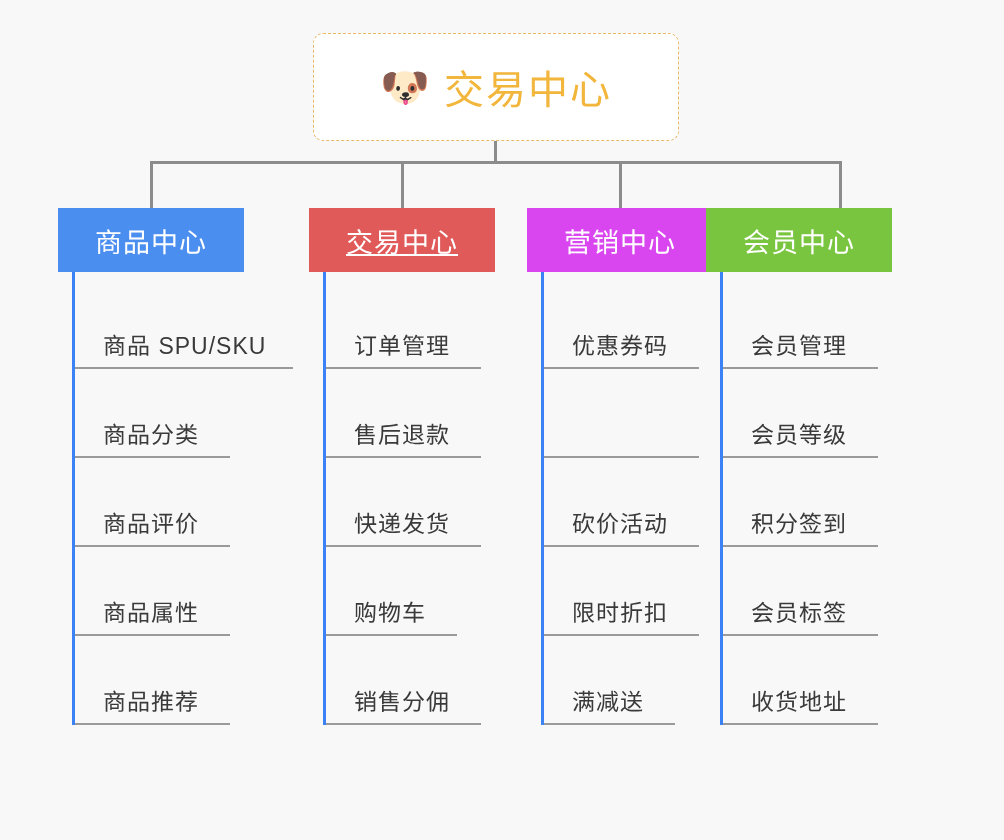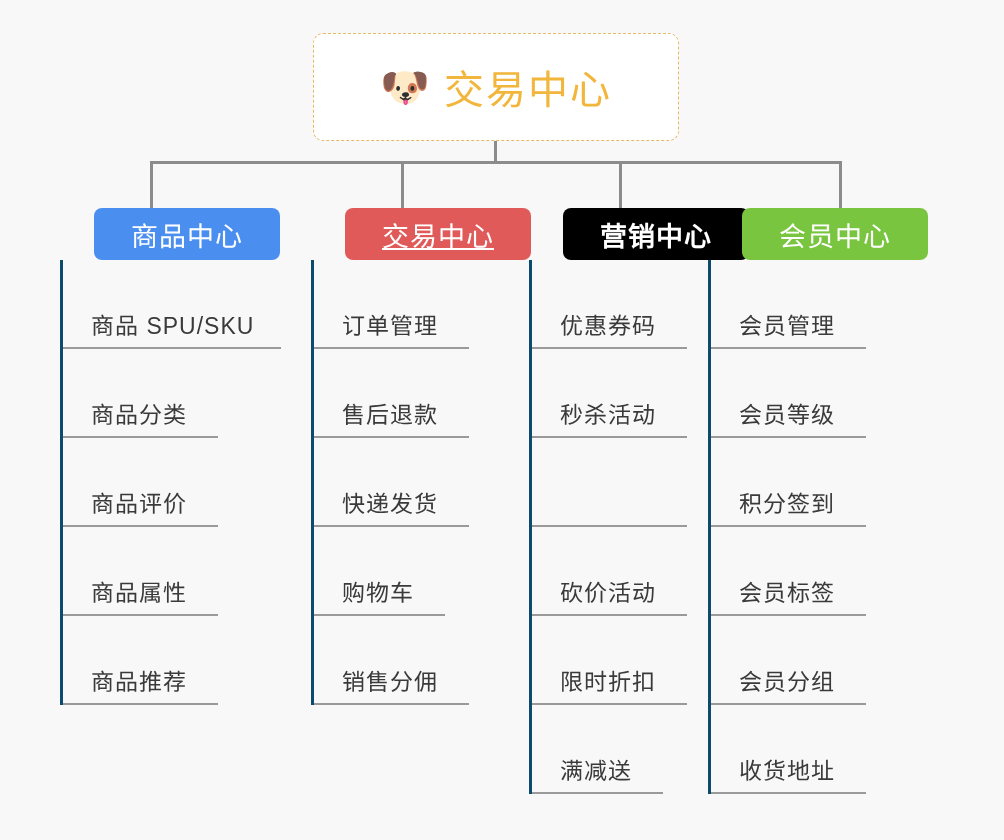--- a/index.html
+++ b/index.html
@@ -57,36 +57,35 @@
   .conn-v { width: 3px; }
   .conn-h { height: 3px; }
 
   
   .column {
     position: absolute;
     top: 208px;
   }
   .col-header {
     box-sizing: border-box;
-    height: 52px;
-    border-radius: 8px;
+    height: 64px;
+    border-radius: 0;
     display: flex;
     align-items: center;
     justify-content: center;
     color: #ffffff;
     font-size: 27px;
     letter-spacing: 1px;
     white-space: nowrap;
-    margin-left: 36px;
   }
   .leaf-list {
     position: relative;
-    margin-left: 2px;
-    border-left: 3px solid #0c4a6e;
-    padding-top: 0;
+    margin-left: 14px;
+    border-left: 3px solid #3b82f6;
+    padding-top: 8px;
   }
   .leaf-item {
     position: relative;
     height: 89px;
     display: flex;
     align-items: flex-end;
   }
   .leaf-label {
     display: inline-block;
     margin-left: 28px;
@@ -171,30 +170,26 @@
         <span class="leaf-rule" style="width:131px;"></span>
       </div>
       <div class="leaf-item">
         <span class="leaf-label">销售分佣</span>
         <span class="leaf-rule" style="width:155px;"></span>
       </div>
     </div>
   </div>
 
   <div class="column" style="left:527px;">
-    <div class="col-header" style="width:186px; background:#000000;font-weight:bold;">
+    <div class="col-header" style="width:186px; background:#d946ef;">
       <span>营销中心</span>
     </div>
     <div class="leaf-list">
       <div class="leaf-item">
         <span class="leaf-label">优惠券码</span>
-        <span class="leaf-rule" style="width:155px;"></span>
-      </div>
-      <div class="leaf-item">
-        <span class="leaf-label">秒杀活动</span>
         <span class="leaf-rule" style="width:155px;"></span>
       </div>
       <div class="leaf-item">
         <span class="leaf-rule" style="width:155px;"></span>
       </div>
       <div class="leaf-item">
         <span class="leaf-label">砍价活动</span>
         <span class="leaf-rule" style="width:155px;"></span>
       </div>
       <div class="leaf-item">
@@ -223,23 +218,19 @@
       </div>
       <div class="leaf-item">
         <span class="leaf-label">积分签到</span>
         <span class="leaf-rule" style="width:155px;"></span>
       </div>
       <div class="leaf-item">
         <span class="leaf-label">会员标签</span>
         <span class="leaf-rule" style="width:155px;"></span>
       </div>
       <div class="leaf-item">
-        <span class="leaf-label">会员分组</span>
-        <span class="leaf-rule" style="width:155px;"></span>
-      </div>
-      <div class="leaf-item">
         <span class="leaf-label">收货地址</span>
         <span class="leaf-rule" style="width:155px;"></span>
       </div>
     </div>
   </div>
 
 </div>
 
 </body></html>

